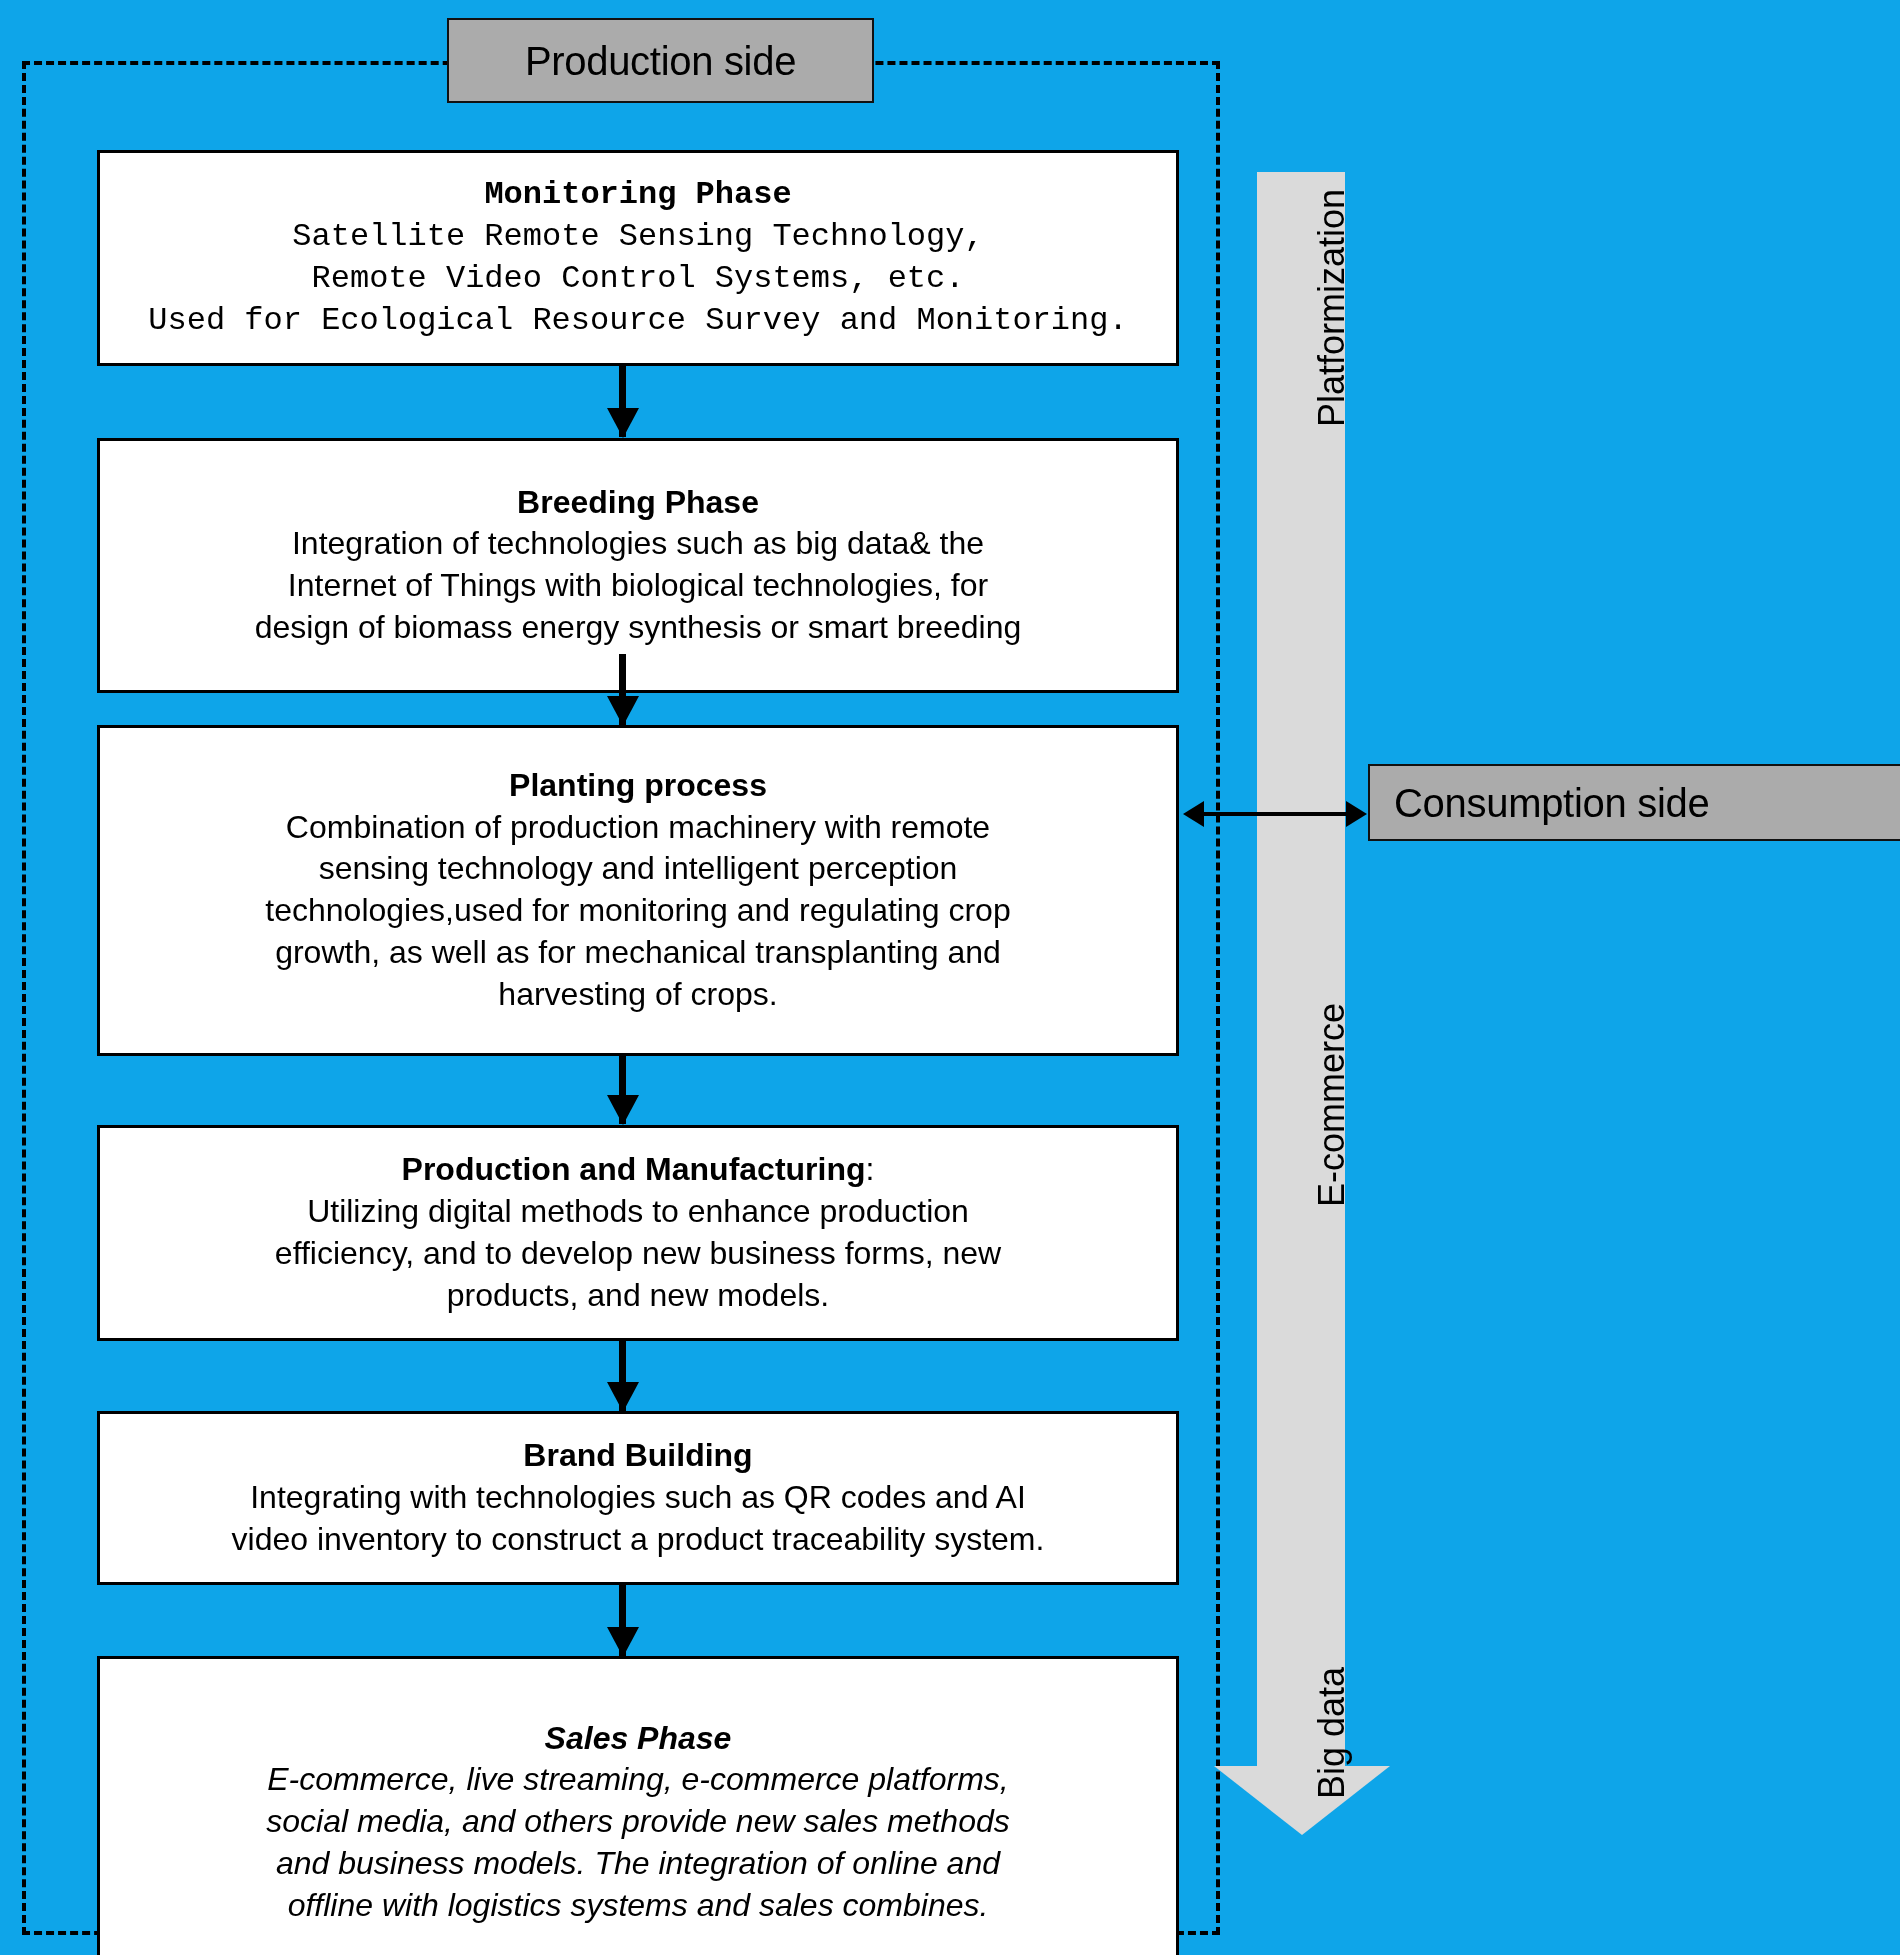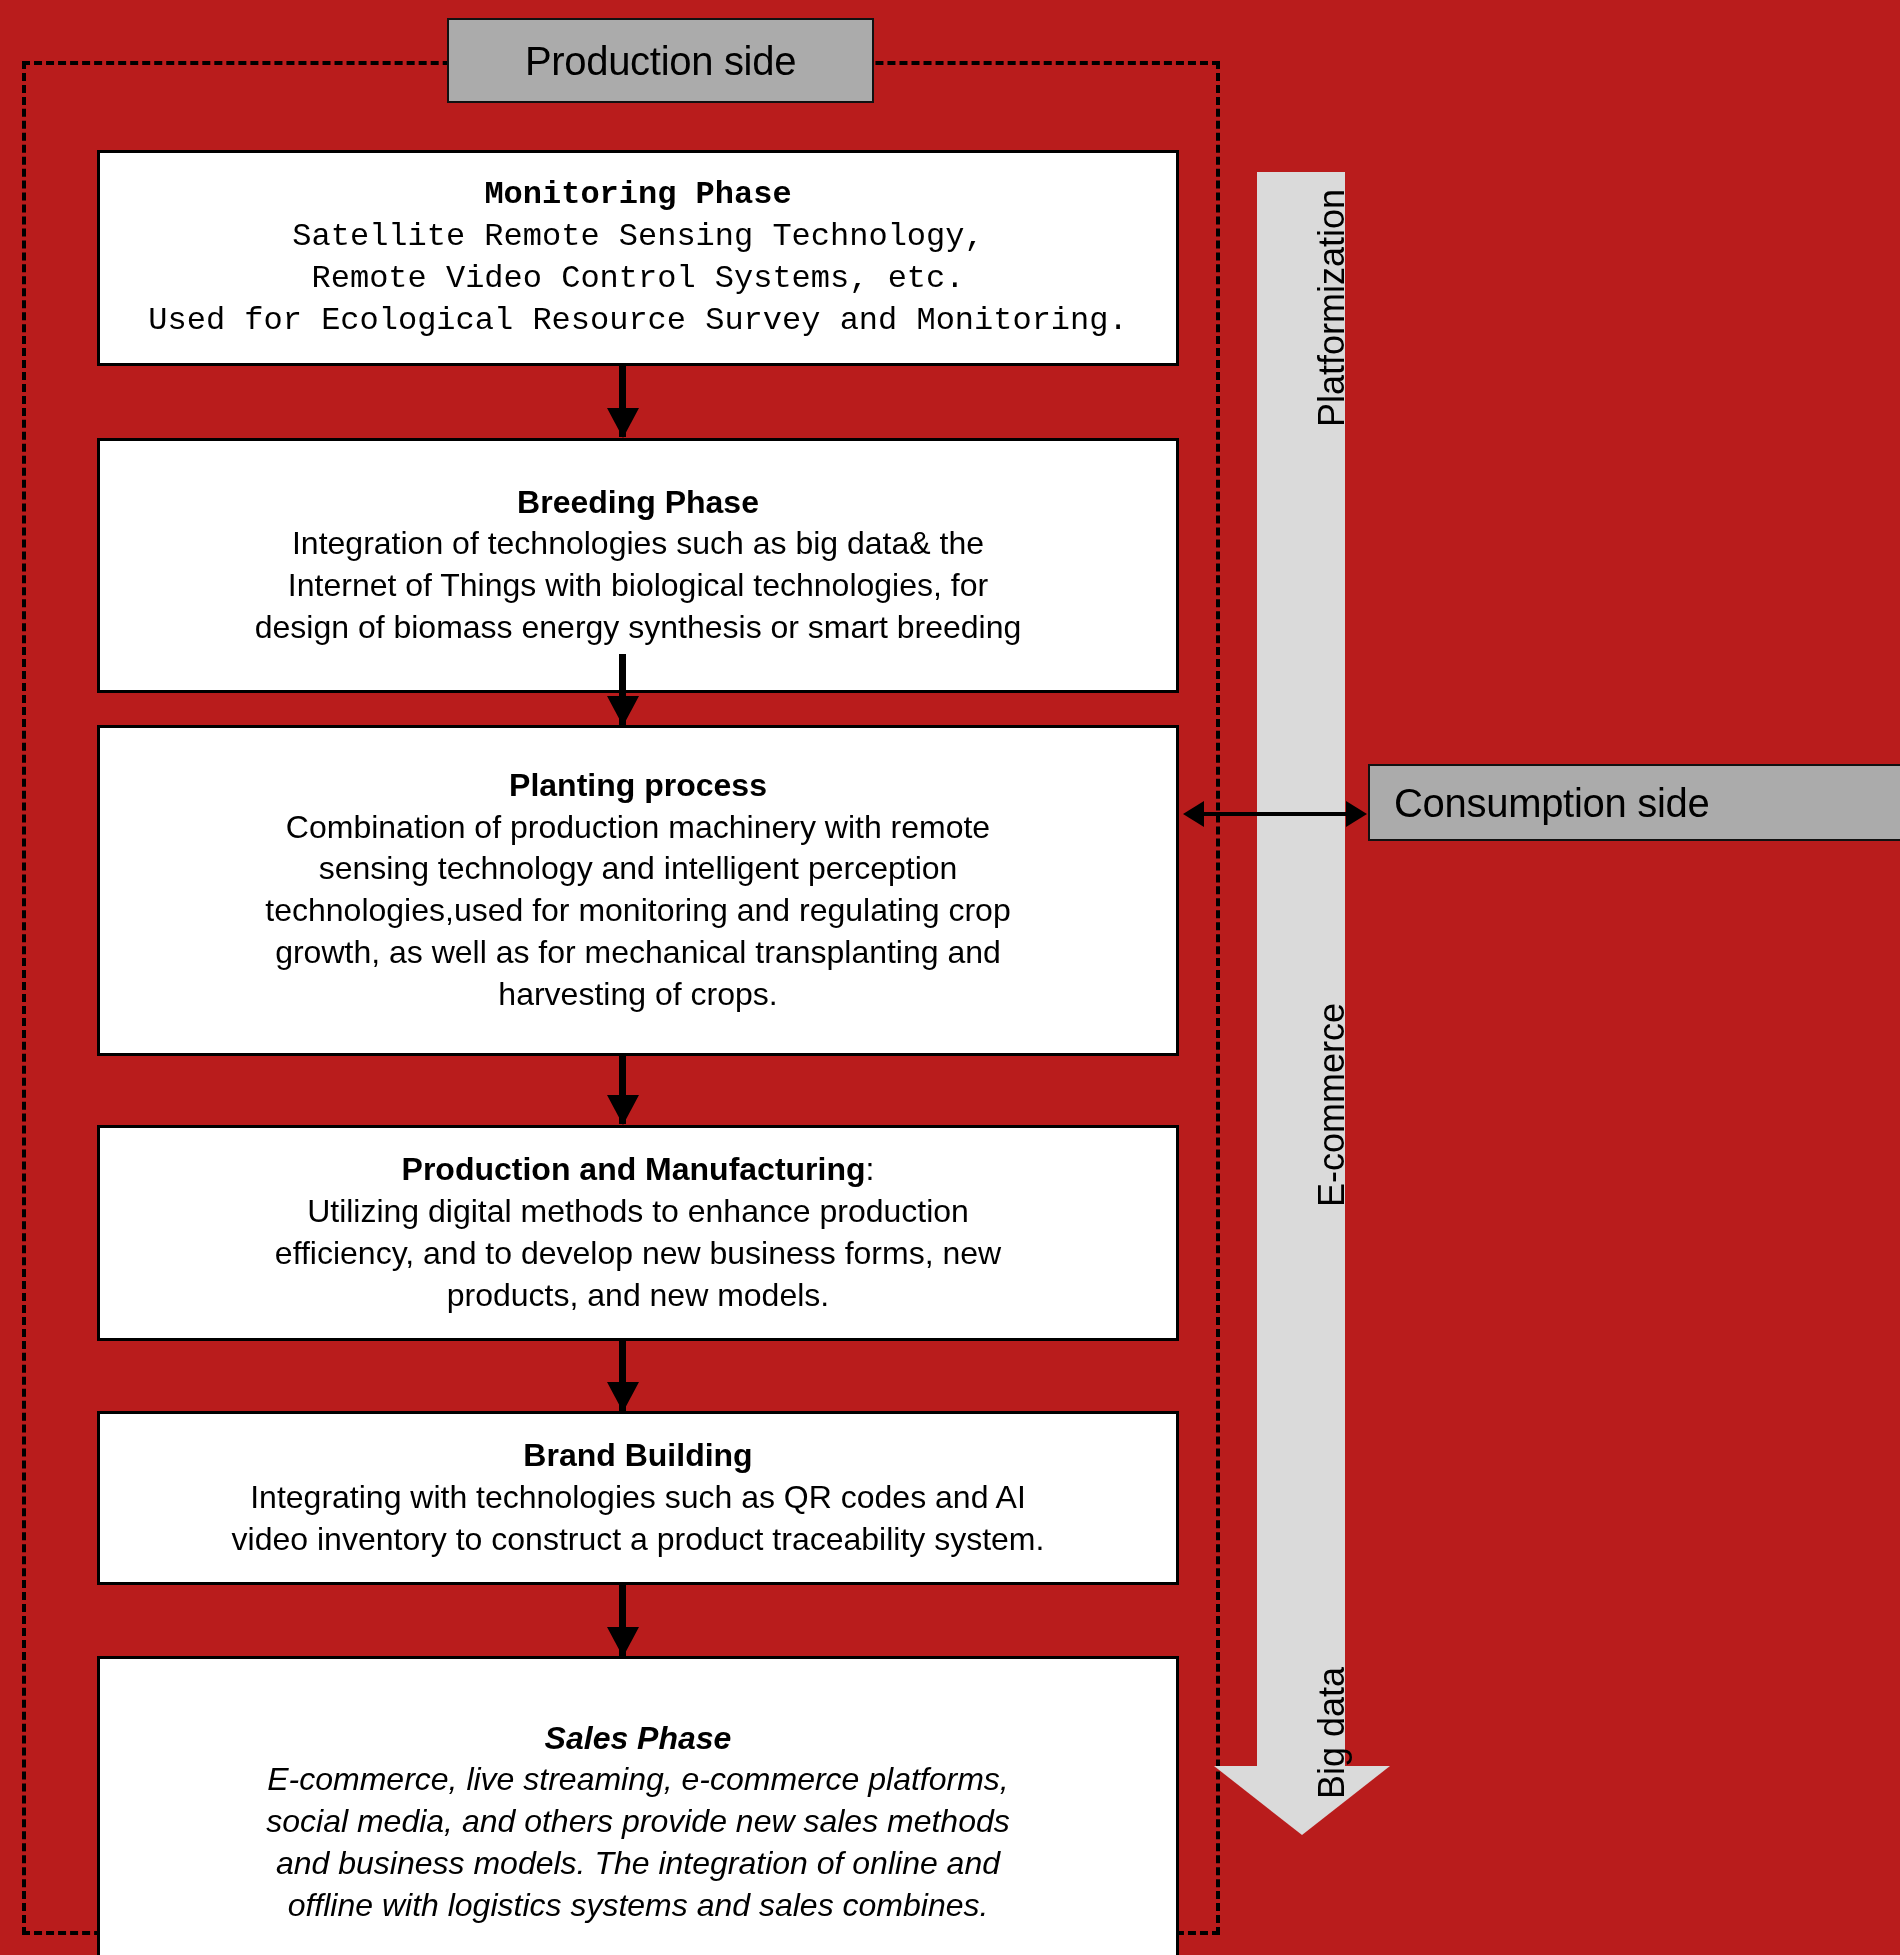--- a/index.html
+++ b/index.html
@@ -8,21 +8,21 @@
     background: #ffffff;
   }
   body {
     font-family: "Liberation Sans", sans-serif;
     -webkit-font-smoothing: antialiased;
   }
   #canvas {
     position: relative;
     width: 1900px;
     height: 1955px;
-    background: #b91c1c;
+    background: #0ea5e9;
     overflow: hidden;
   }
 
   
   .dashed-frame {
     position: absolute;
     left: 21.6px;
     top: 61px;
     width: 1198px;
     height: 1874px;

